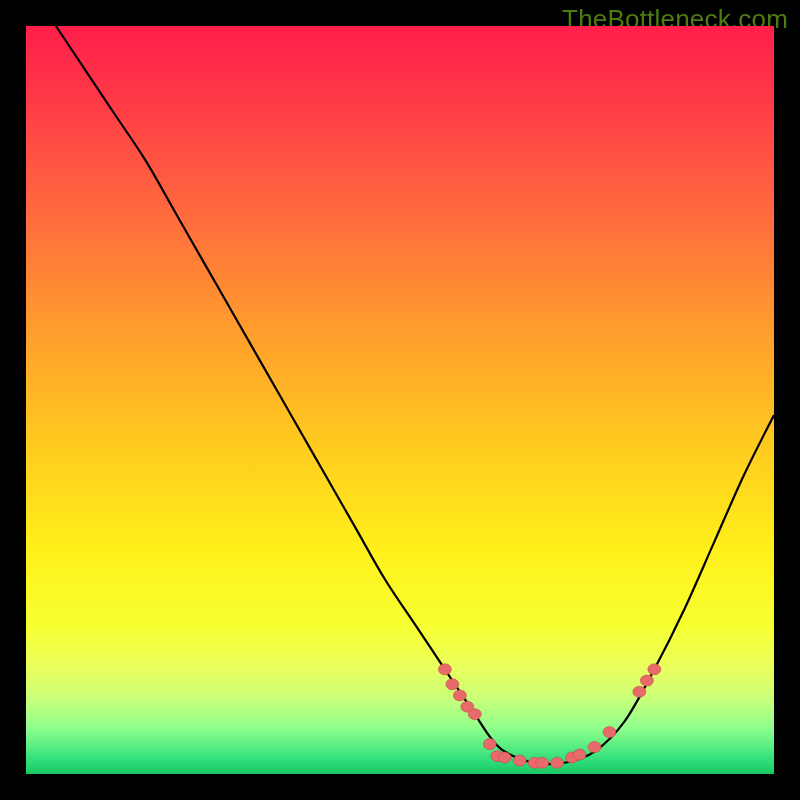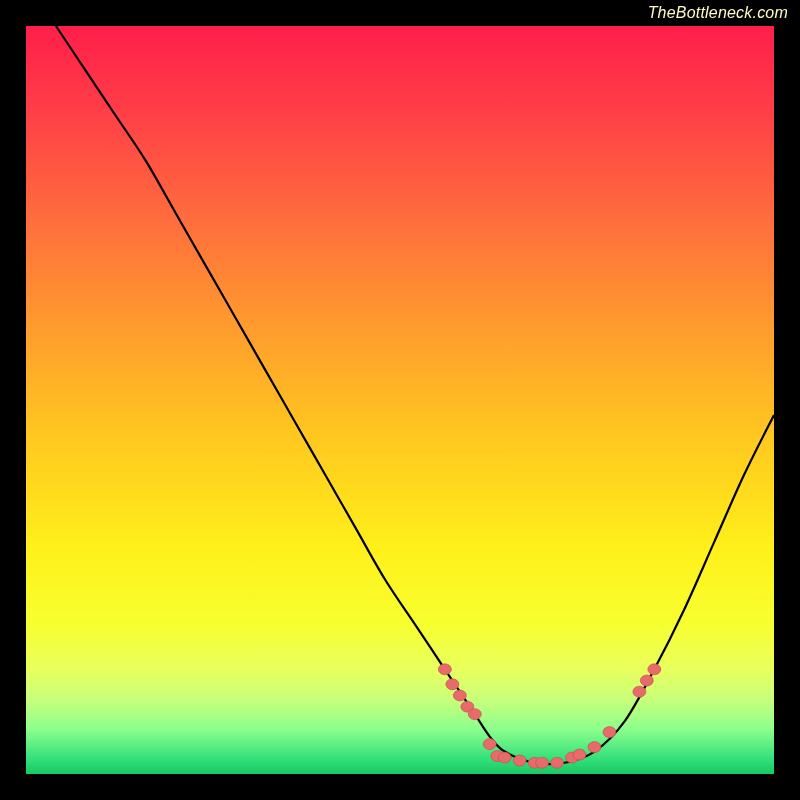--- a/index.html
+++ b/index.html
@@ -50,25 +50,24 @@
     position: absolute;
     left: 0;
     top: 0;
     width: 100%;
     height: 100%;
   }
   .watermark {
     position: absolute;
     top: 4px;
     right: 12px;
-    color: #fef9c3;
-    font-size: 16px;
+    color: #4d7c0f;
+    font-size: 26px;
     font-weight: 500;
     letter-spacing: 0.2px;
-    font-style: italic;
   }
 </style>
 </head>
 <body>
 
 <div class="stage">
   <div class="watermark">TheBottleneck.com</div>
   <div class="plot">
     <div class="gradient"></div>
     <svg class="curve-svg" viewBox="0 0 748 748" preserveAspectRatio="none">

